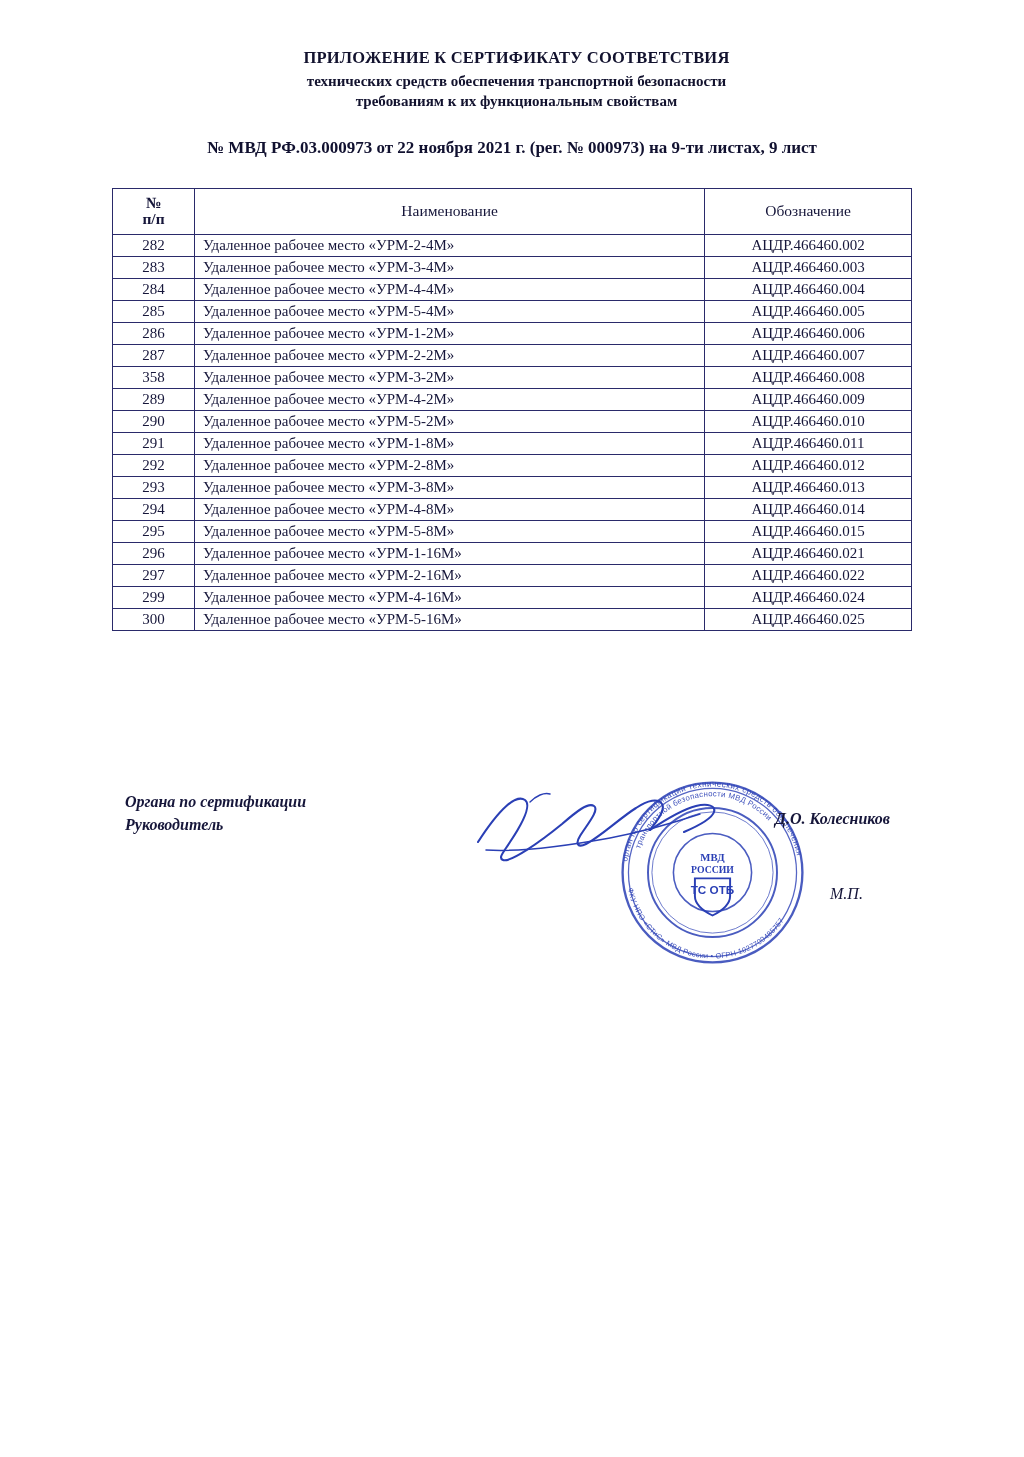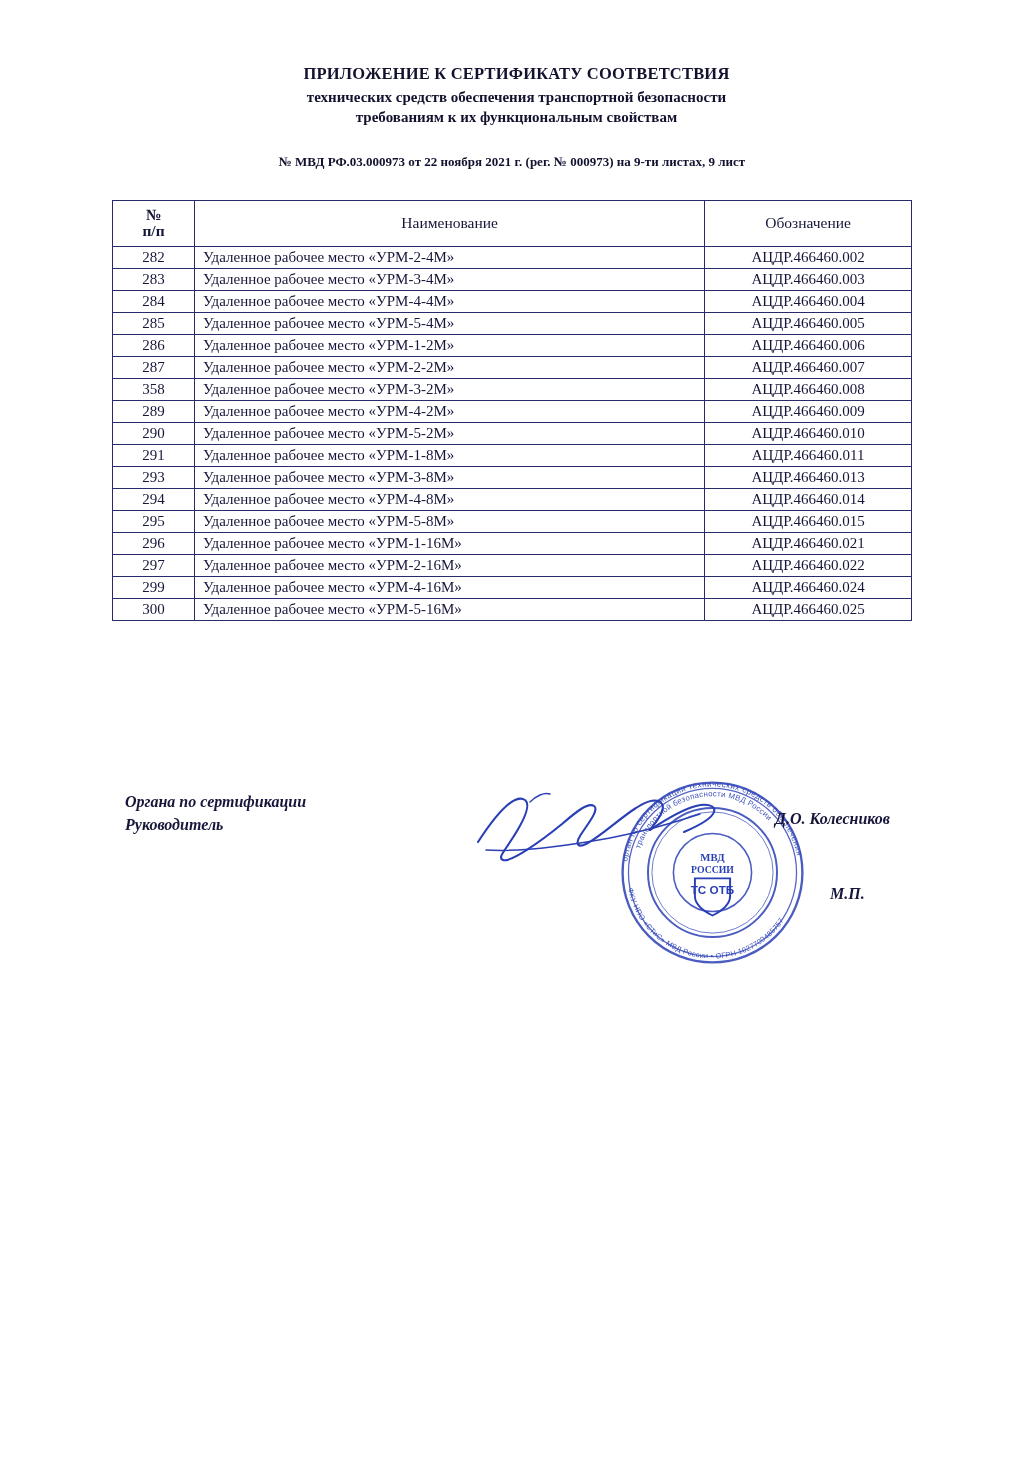--- a/index.html
+++ b/index.html
@@ -17,21 +17,21 @@
   }
   .page {
     position: absolute;
     inset: 0;
     padding: 0;
   }
 
   
   .doc-header {
     text-align: center;
-    margin-top: 64px;
+    margin-top: 48px;
     padding-left: 9px;
   }
   .doc-header .title-main {
     font-weight: bold;
     font-size: 16.5px;
     letter-spacing: 0.2px;
     color: #12122e;
   }
   .doc-header .title-sub {
     font-weight: bold;
@@ -42,21 +42,21 @@
   .doc-header .title-sub2 {
     font-weight: bold;
     font-size: 15px;
     margin-top: 3px;
     color: #12122e;
   }
 
   .cert-line {
     text-align: center;
     font-weight: bold;
-    font-size: 13px;
+    font-size: 17px;
     margin-top: 28px;
     color: #111130;
   }
 
   
   .table-wrap {
     margin: 30px auto 0 auto;
     width: 800px;
   }
   table.items {
@@ -124,21 +124,21 @@
     font-weight: bold;
     font-size: 16px;
     color: #16163a;
     white-space: nowrap;
   }
   .mp {
     position: absolute;
     left: 705px;
     top: 95px;
     font-style: italic;
-    font-weight: bold;
+    font-weight: normal;
     font-size: 16px;
     color: #16163a;
   }
 
   
   .scribble {
     position: absolute;
     left: 345px;
     top: -10px;
     width: 280px;
@@ -224,20 +224,25 @@
           </tr>
           <tr>
             <td class="c-num">290</td>
             <td class="c-name">Удаленное рабочее место «УРМ-5-2М»</td>
             <td class="c-desig">АЦДР.466460.010</td>
           </tr>
           <tr>
             <td class="c-num">291</td>
             <td class="c-name">Удаленное рабочее место «УРМ-1-8М»</td>
             <td class="c-desig">АЦДР.466460.011</td>
+          </tr>
+          <tr>
+            <td class="c-num">292</td>
+            <td class="c-name">Удаленное рабочее место «УРМ-2-8М»</td>
+            <td class="c-desig">АЦДР.466460.012</td>
           </tr>
           <tr>
             <td class="c-num">293</td>
             <td class="c-name">Удаленное рабочее место «УРМ-3-8М»</td>
             <td class="c-desig">АЦДР.466460.013</td>
           </tr>
           <tr>
             <td class="c-num">294</td>
             <td class="c-name">Удаленное рабочее место «УРМ-4-8М»</td>
             <td class="c-desig">АЦДР.466460.014</td>

